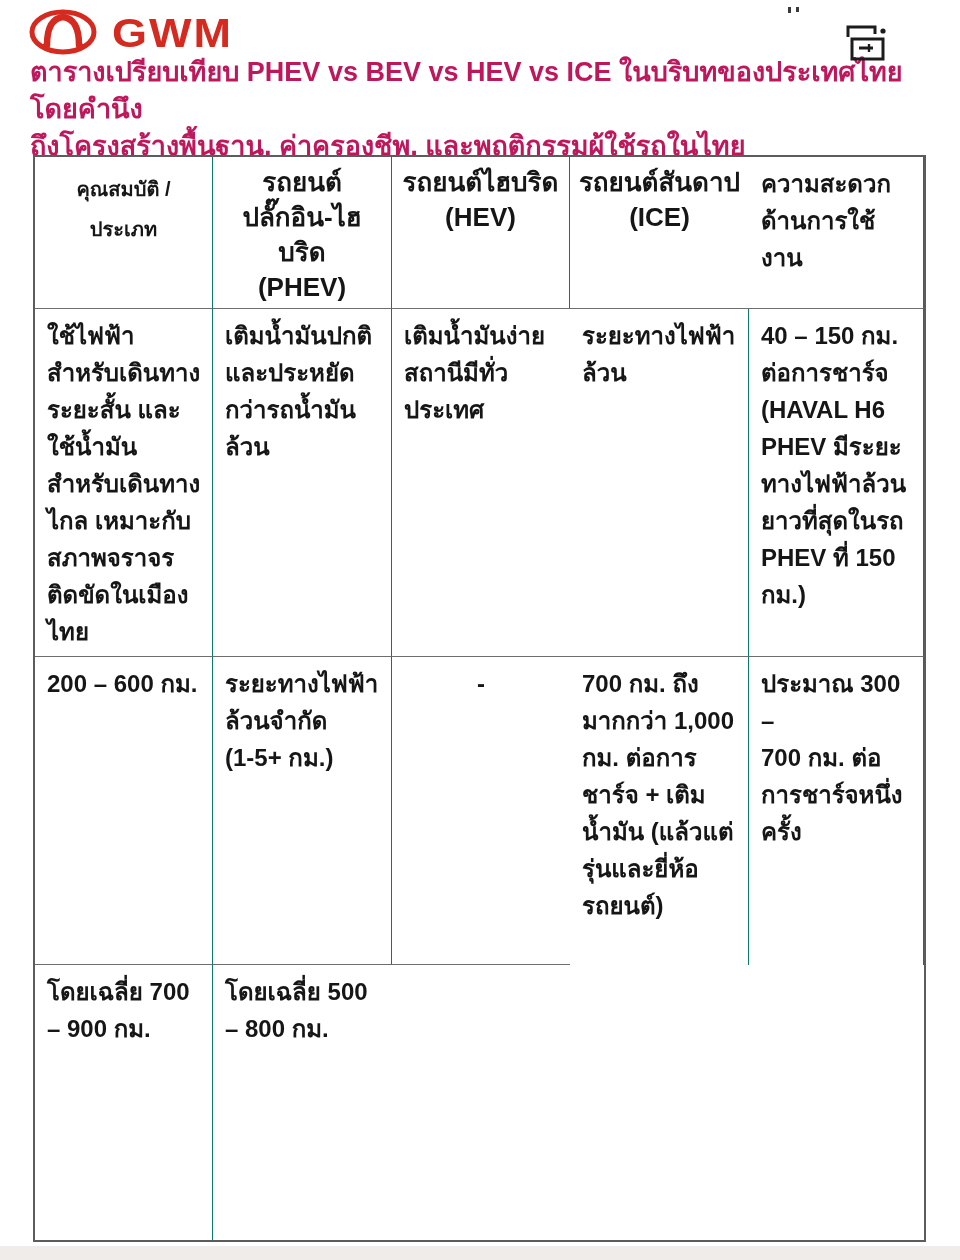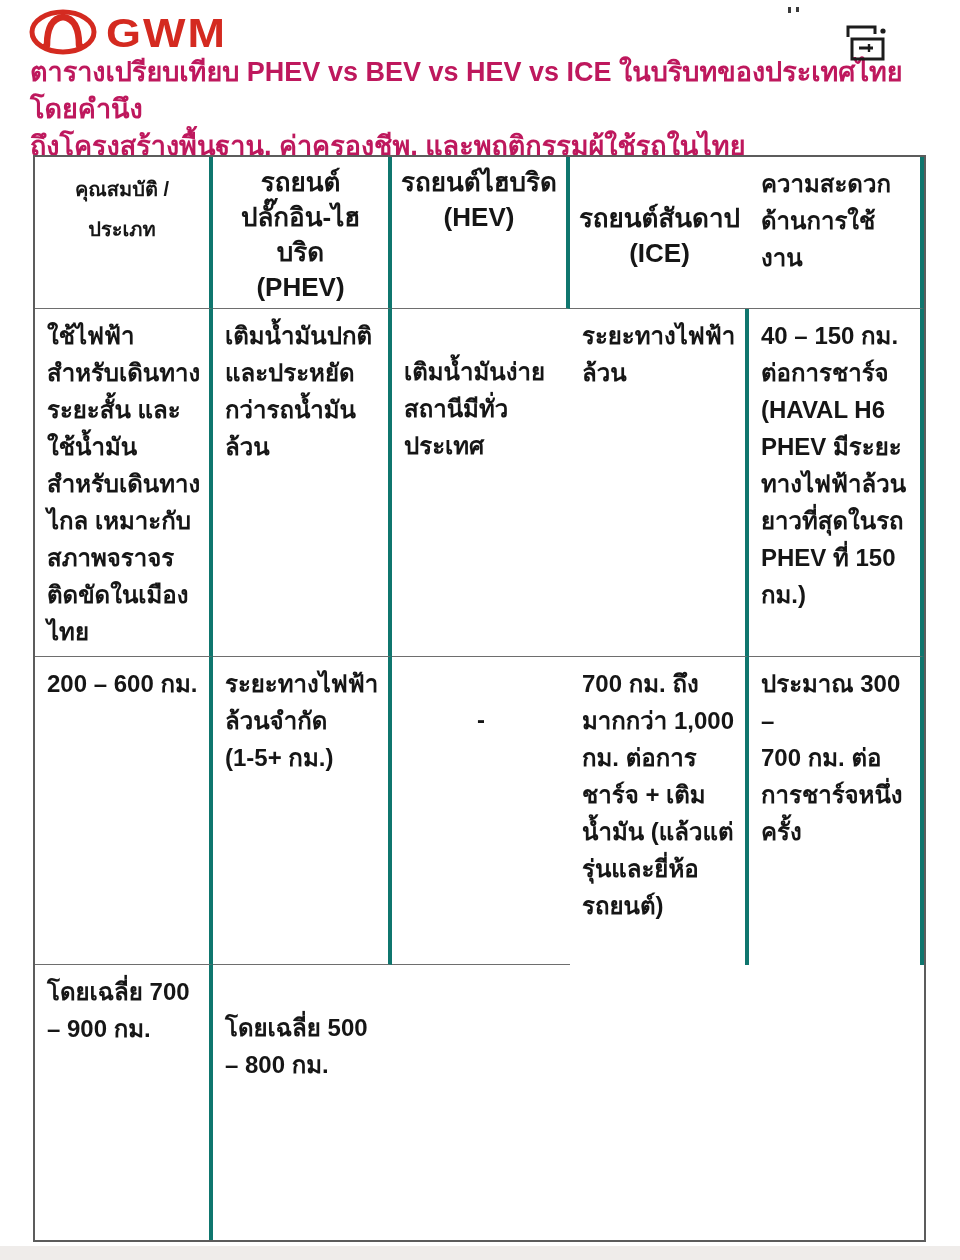--- a/index.html
+++ b/index.html
@@ -9,21 +9,21 @@
     position: relative;
     overflow: hidden;
     font-family: "Liberation Sans", "DejaVu Sans", sans-serif;
     color: #161616;
     -webkit-font-smoothing: antialiased;
   }
 
   
   .logo {
     position: absolute; left: 28px; top: 8px;
-    display: flex; align-items: center; gap: 8px;
+    display: flex; align-items: center; gap: 14px;
   }
   .logo svg { display: block; }
   .wordmark {
     font-size: 45px; font-weight: 900; letter-spacing: 2px;
     line-height: 1; transform: scaleY(0.92);
   }
 
   .page-title {
     position: absolute; left: 30px; top: 54px; width: 918px;
     font-size: 27px; font-weight: 700; line-height: 37px;
@@ -37,26 +37,26 @@
   .tbl {
     position: absolute; left: 33px; top: 155px;
     display: grid;
     grid-template-columns: 178px 179px 178px 179px 175px;
     grid-template-rows: 152px 348px 308px 275px;
     border: 2px solid #5c5c5c;
     background: #fff;
   }
   .c {
     box-sizing: border-box;
-    border-right: 4px solid #0f766e;
+    border-right: 1px solid #0f766e;
     border-bottom: 1px solid #6e6e6e;
     overflow: hidden;
     white-space: pre-line;
   }
-  .c.last-col { border-right: none; margin-top: 36px; }
+  .c.last-col { border-right: none; }
   .c.last-row { border-bottom: none; }
 
   .th {
     font-size: 26px; font-weight: 700; text-align: center;
     line-height: 35px; padding: 8px 2px 0 2px;
   }
   .th0 { font-size: 20px; line-height: 40px; padding-top: 12px; }
 
   .td {
     font-size: 24px; font-weight: 600;

